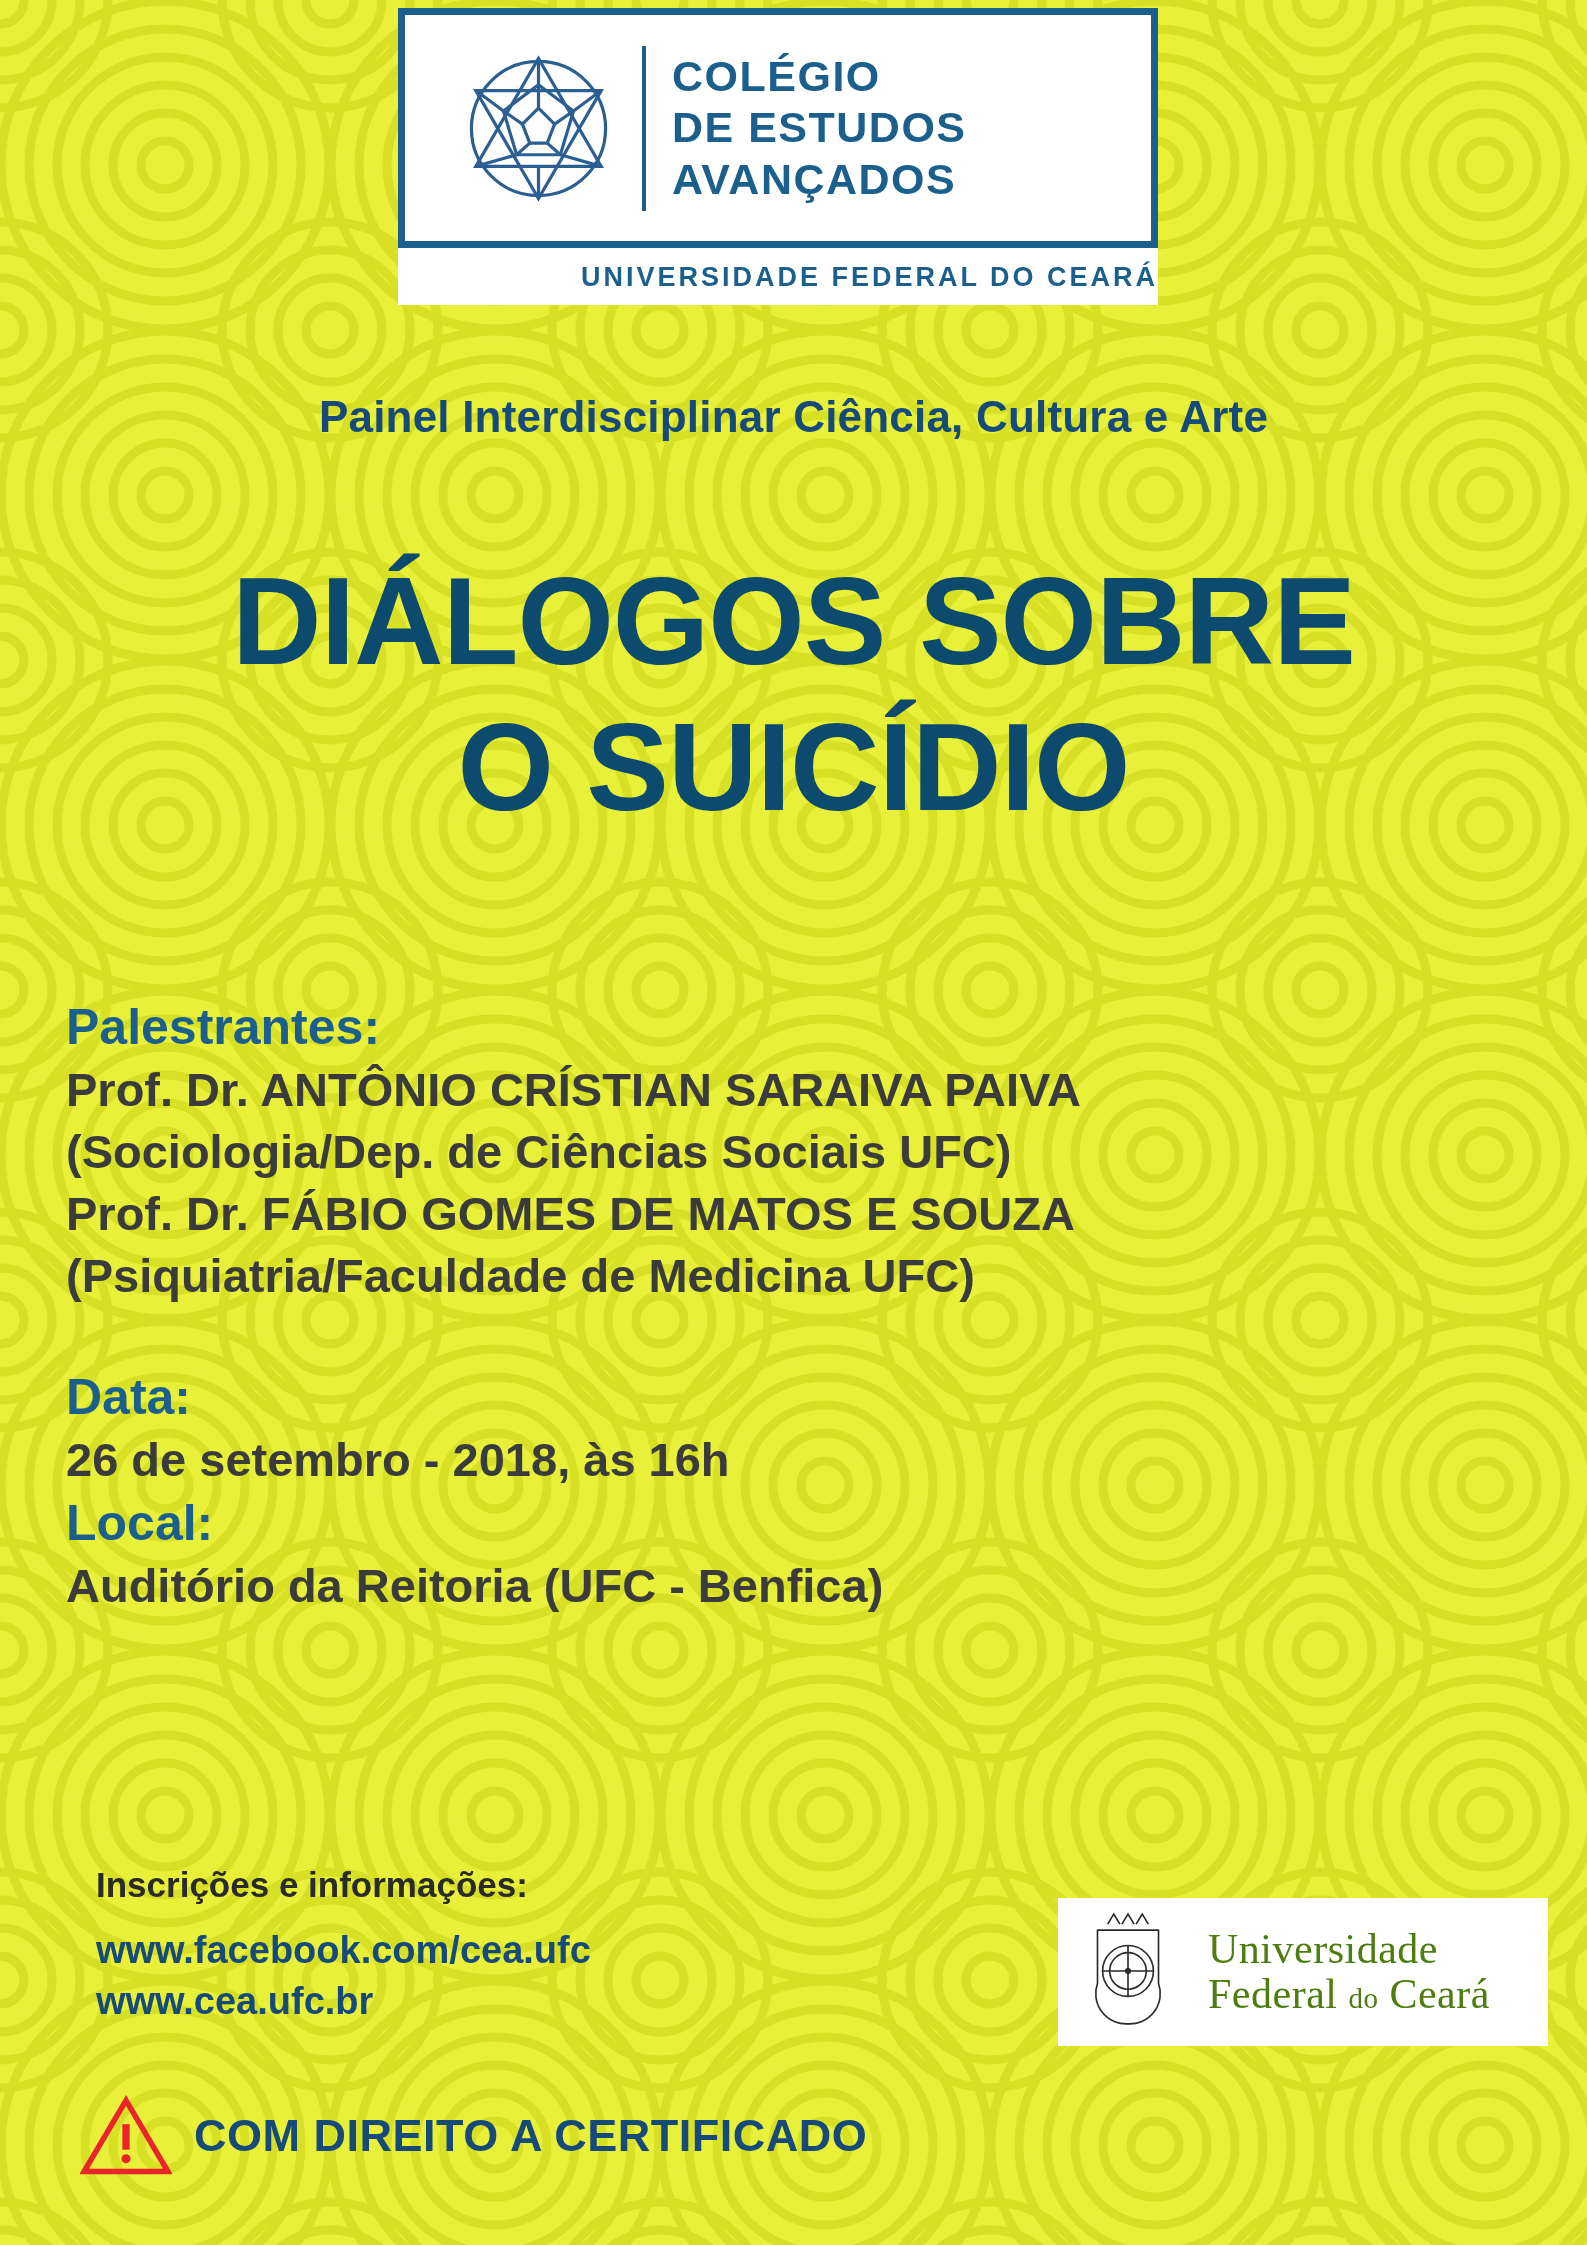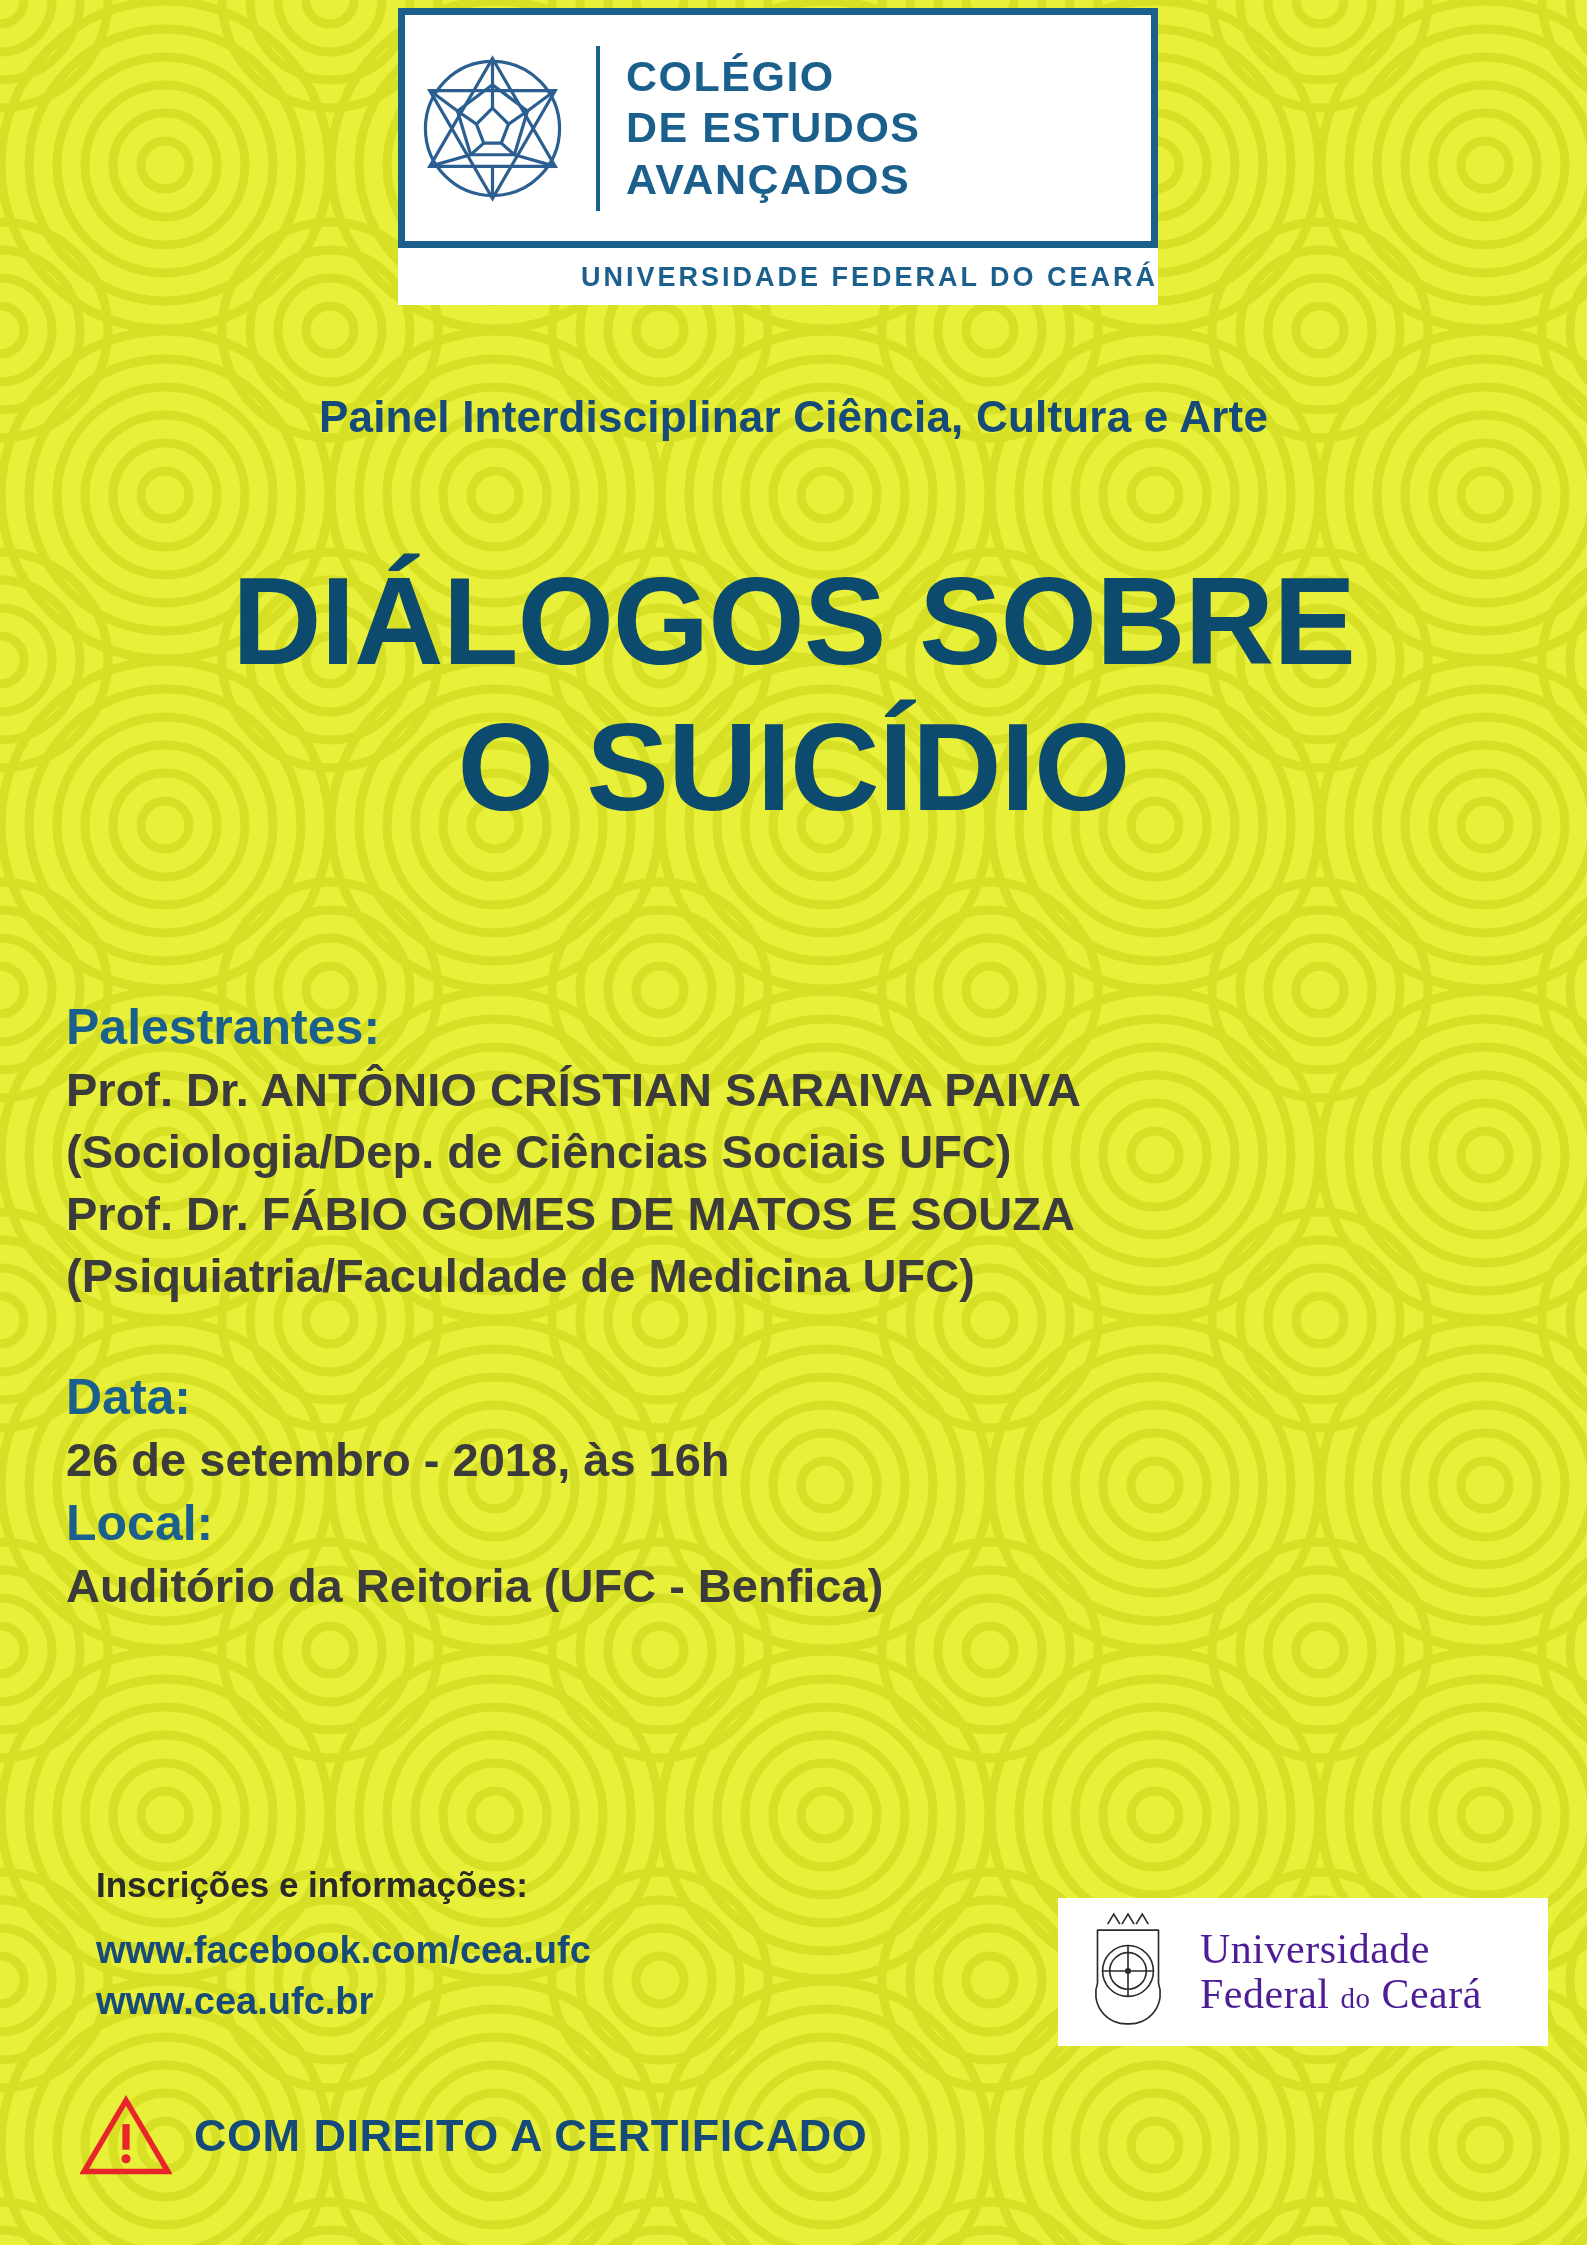--- a/index.html
+++ b/index.html
@@ -37,20 +37,21 @@
     top: 8px;
     width: 760px;
   }
   .logo-main {
     background: #ffffff;
     border: 7px solid #1b5f8c;
     height: 240px;
     display: flex;
     align-items: center;
     box-sizing: border-box;
+    padding-left: 46px;
   }
   .logo-mark {
     width: 175px;
     height: 175px;
     flex: 0 0 auto;
   }
   .logo-divider {
     width: 4px;
     height: 165px;
     background: #1b5f8c;
@@ -159,22 +160,22 @@
     align-items: center;
     box-sizing: border-box;
     padding: 0 18px;
   }
   .ufc-seal {
     width: 104px;
     height: 120px;
     flex: 0 0 auto;
   }
   .ufc-words {
-    margin-left: 20px;
-    color: #4c1d95;
+    margin-left: 28px;
+    color: #4d7c0f;
     line-height: 1.08;
   }
   .ufc-words .l1 {
     font-family: "Liberation Serif", serif;
     font-size: 42px;
     letter-spacing: 0.5px;
   }
   .ufc-words .l2 {
     font-family: "Liberation Serif", serif;
     font-size: 42px;

